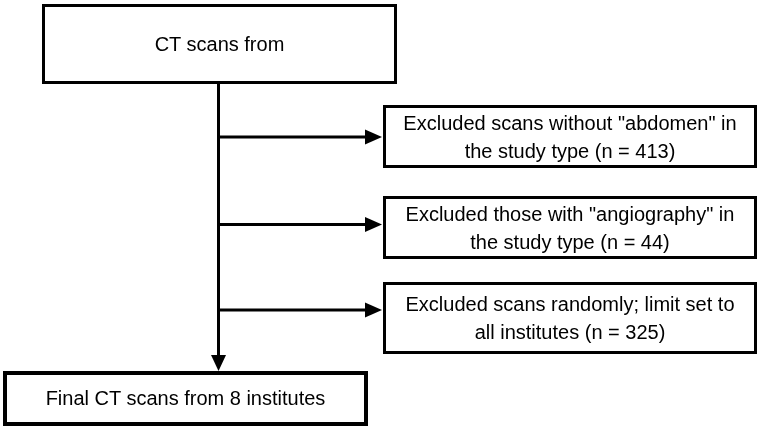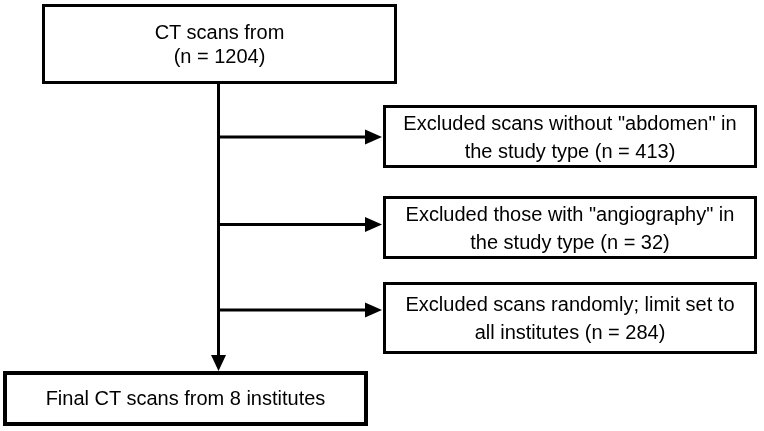--- a/index.html
+++ b/index.html
@@ -85,35 +85,34 @@
       <polygon points="382,224.5 365,217 365,232"></polygon>
     </g>
     <g>
       <line x1="218.5" y1="310" x2="366" y2="310"></line>
       <polygon points="382,310 365,302.5 365,317.5"></polygon>
     </g>
   </svg>
 
   <div class="box" id="box-source">
     <div class="txt">CT scans from</div>
-    <div class="txt">(n = 1204)</div>
   </div>
 
   <div class="box excl-box" id="box-excl-1">
     <div class="txt">Excluded scans without "abdomen" in</div>
     <div class="txt">the study type (n = 413)</div>
   </div>
 
   <div class="box excl-box" id="box-excl-2">
     <div class="txt">Excluded those with "angiography" in</div>
-    <div class="txt">the study type (n = 32)</div>
+    <div class="txt">the study type (n = 44)</div>
   </div>
 
   <div class="box excl-box" id="box-excl-3">
     <div class="txt">Excluded scans randomly; limit set to</div>
-    <div class="txt">all institutes (n = 284)</div>
+    <div class="txt">all institutes (n = 325)</div>
   </div>
 
   <div class="box" id="box-final">
     <div class="txt">Final CT scans from 8 institutes</div>
   </div>
 
 </div>
 
 </body></html>

